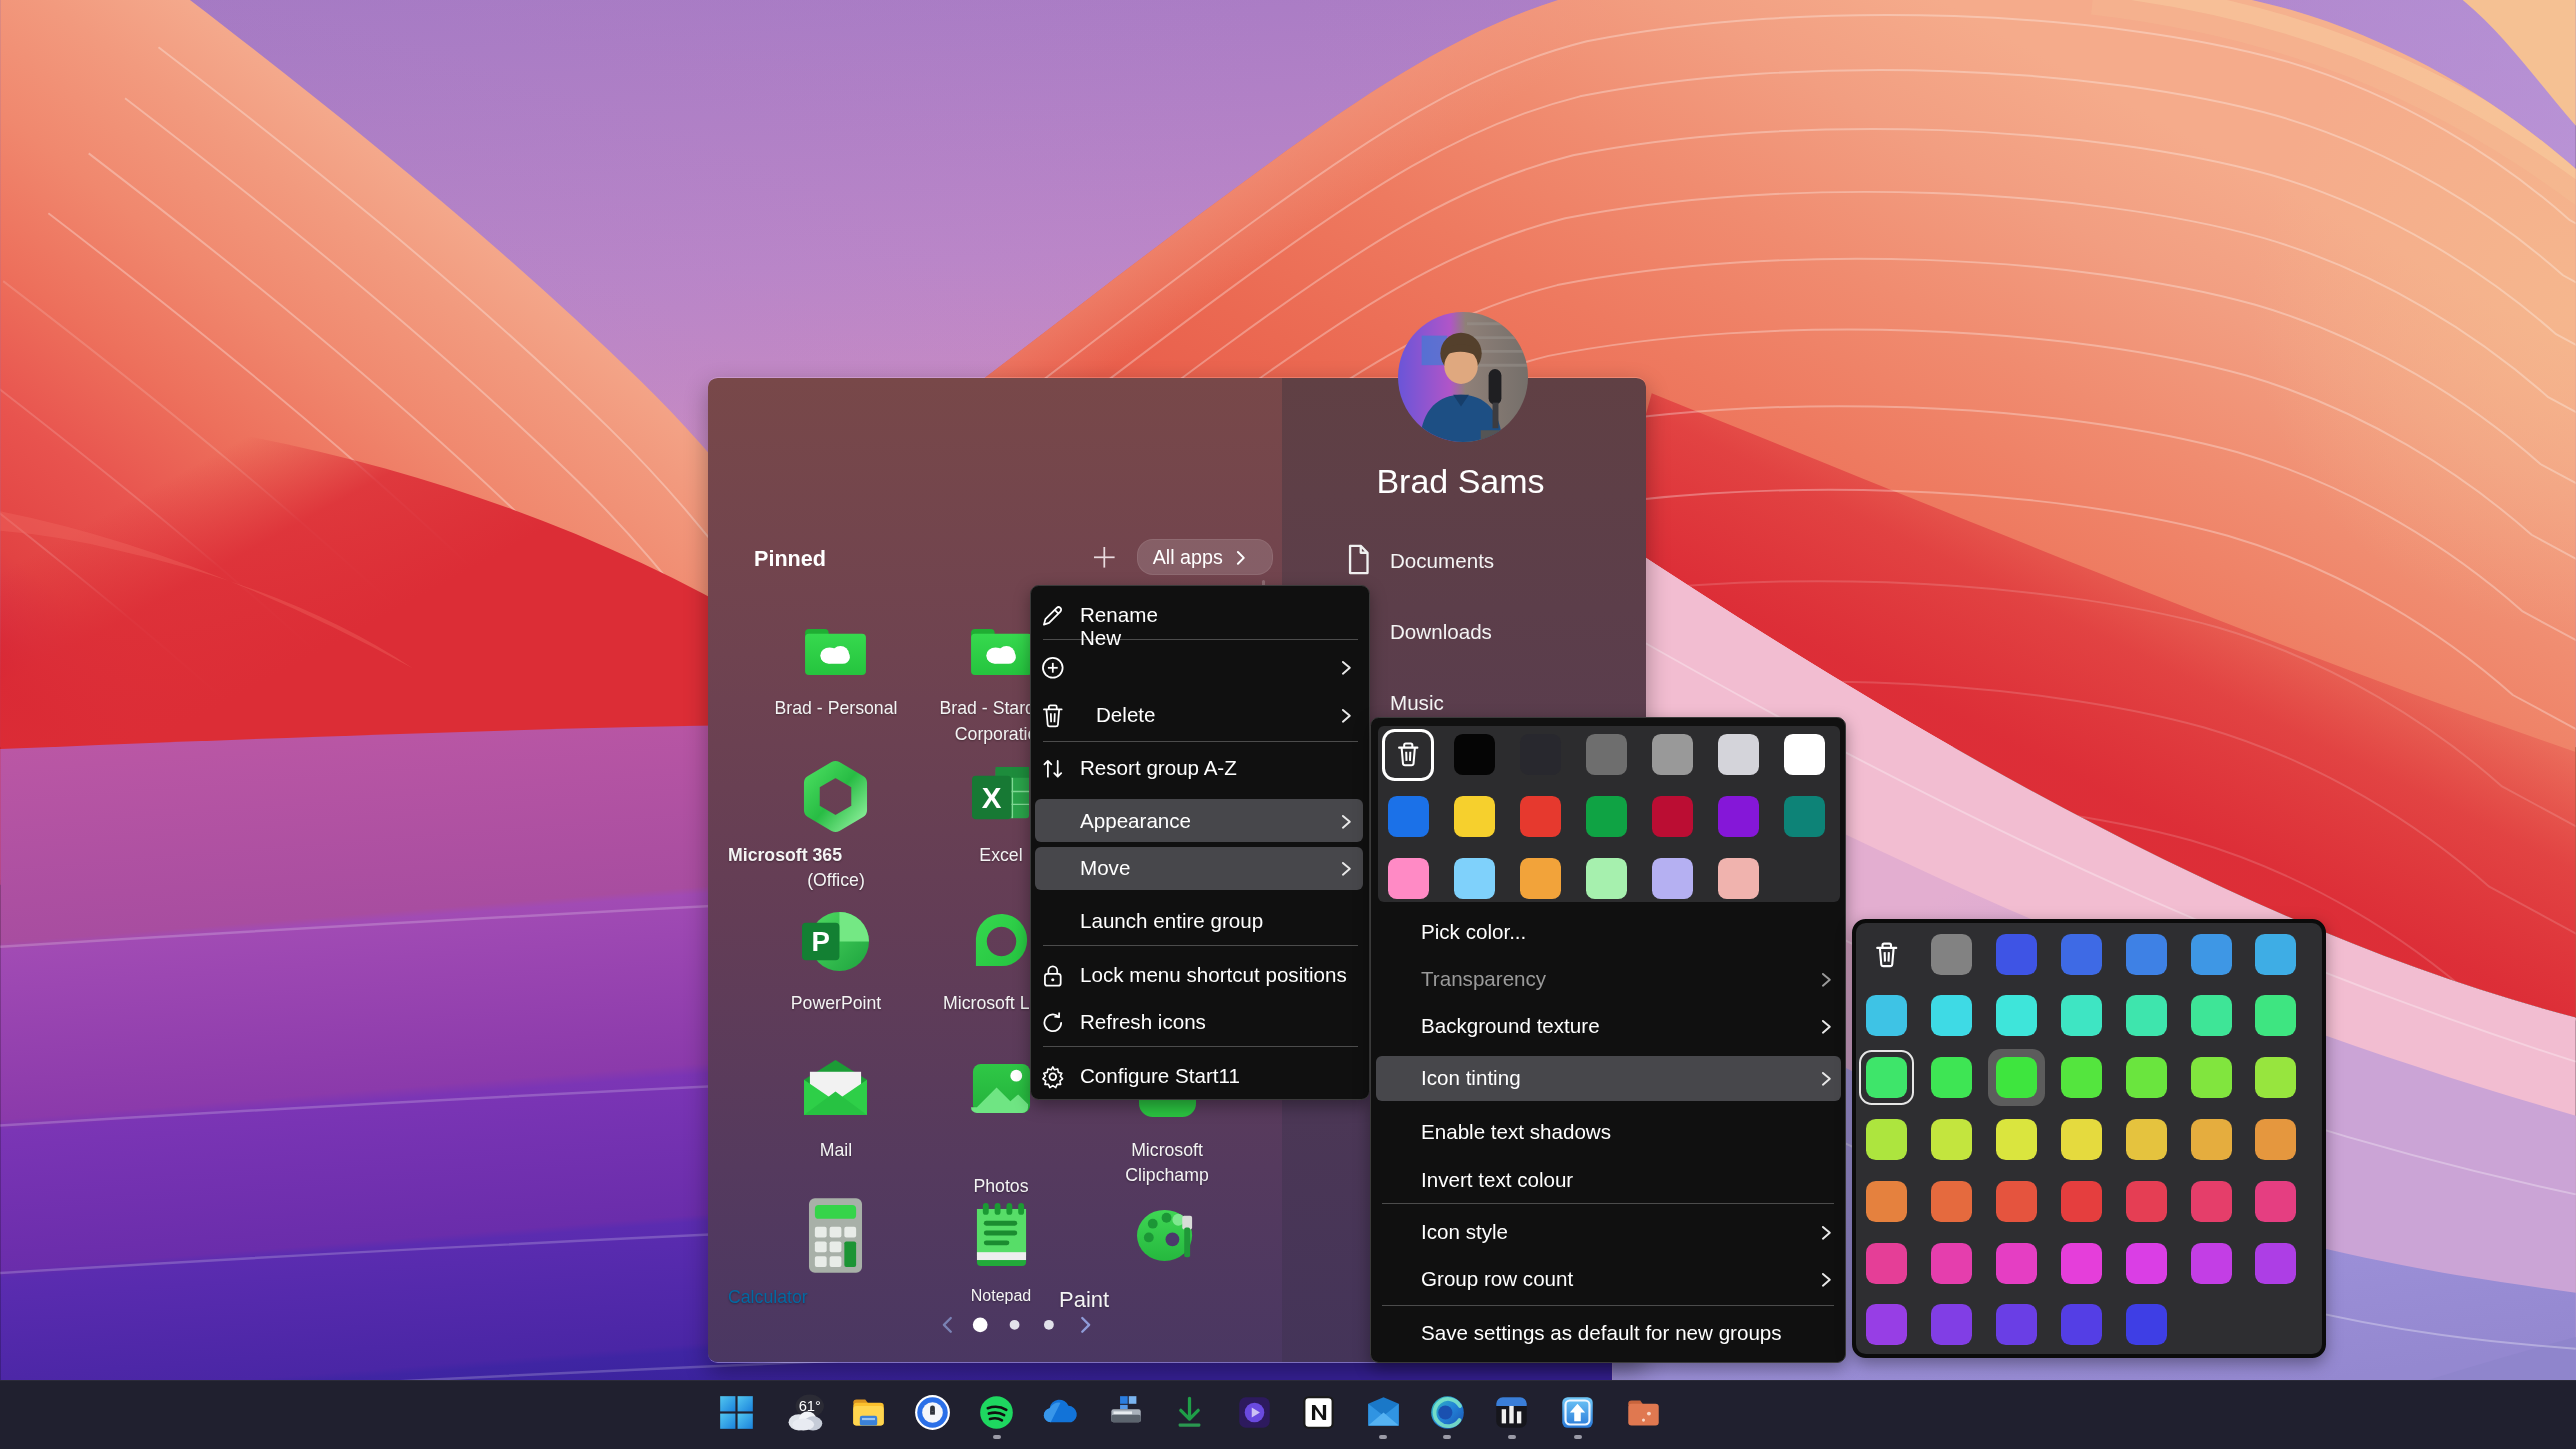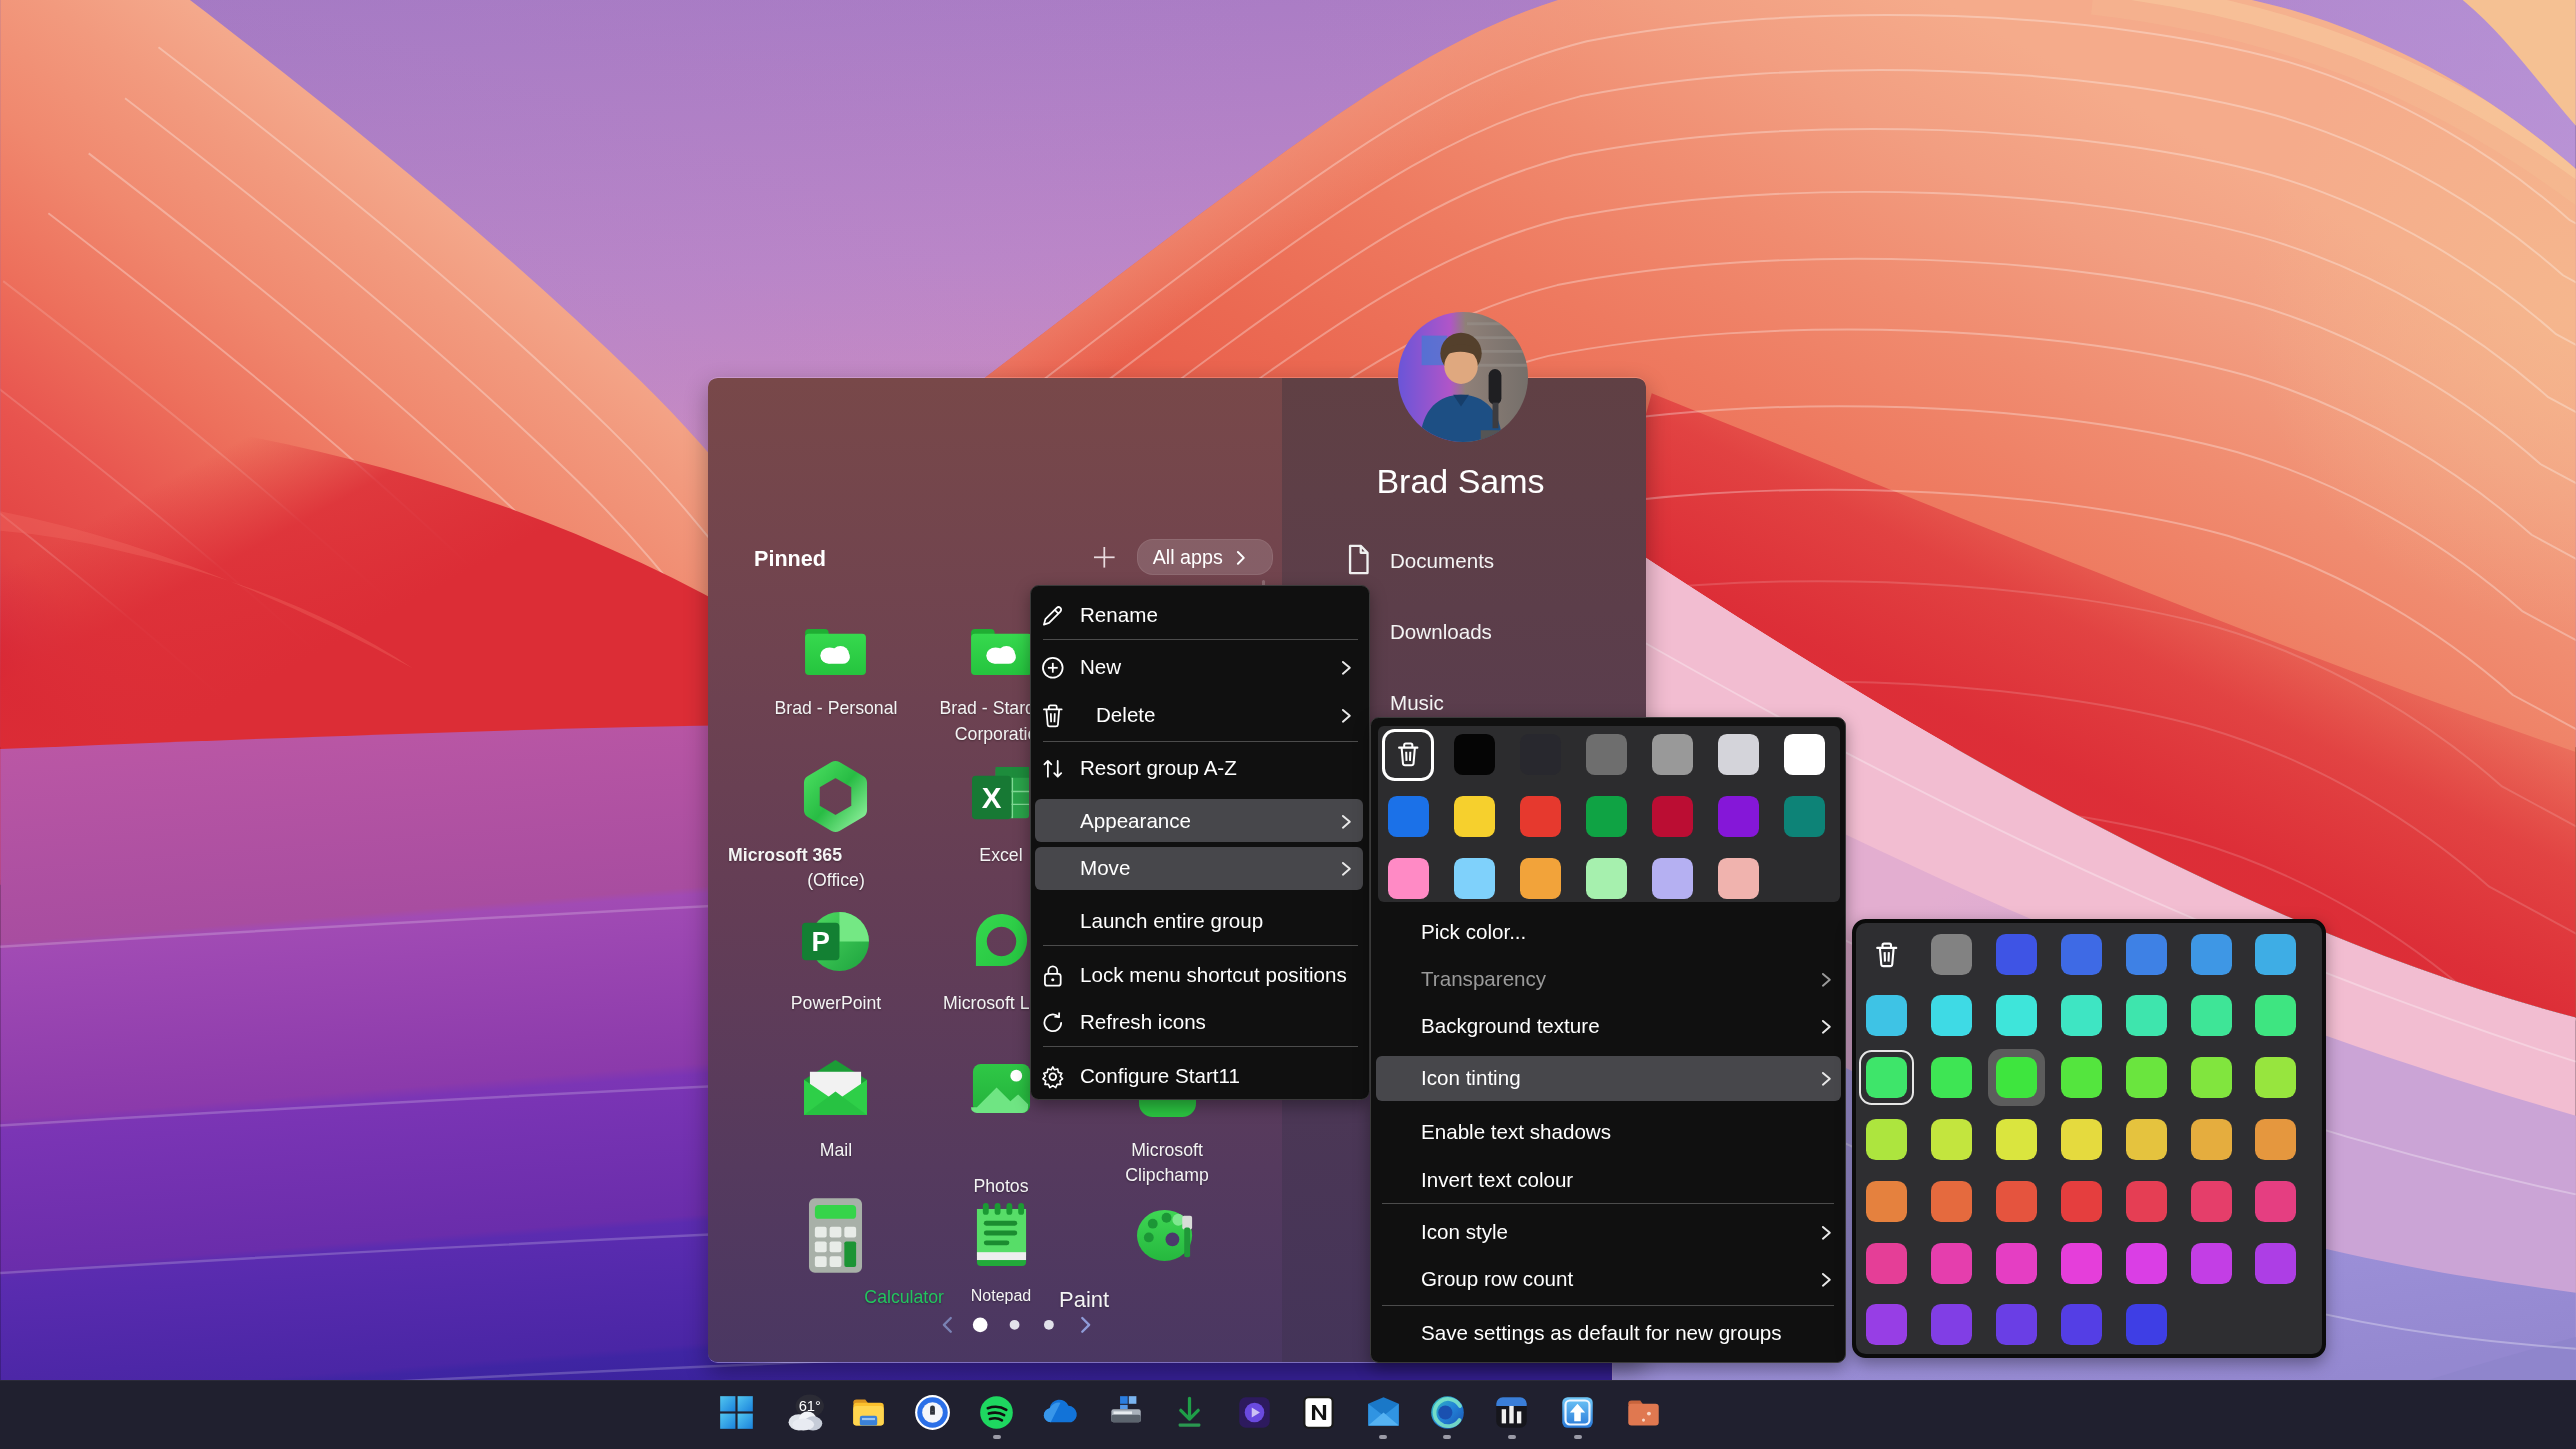--- a/index.html
+++ b/index.html
@@ -373,21 +373,21 @@
   <circle cx="38" cy="36" r="7" fill="#4b3a6b"></circle>
   <g fill="#1c9636">
     <circle cx="18" cy="20" r="5"></circle>
         <circle cx="32" cy="14" r="5"></circle>
         <circle cx="14" cy="34" r="5"></circle>
   </g>
   <circle cx="44" cy="16" r="6" fill="#7fe88f"></circle>
   <rect x="48" y="12" width="10" height="14" rx="2" fill="#d8dcd8"></rect>
   <rect x="50" y="24" width="6" height="30" rx="2" fill="#1f9838"></rect>
 </svg>
-<div class="abs" style="left:728px; top:1287px; width:216px; text-align:right;font-size:17.7px; color:#22c55e; text-shadow:0 1px 2px rgba(0,0,0,0.35);">Calculator</div>
+<div class="abs" style="left:728px; top:1287px; width:216px; text-align:left;font-size:17.7px; color:#0369a1; text-shadow:0 1px 2px rgba(0,0,0,0.35);">Calculator</div>
 <div class="abs" style="left:893px; top:1287px; width:216px; text-align:center;font-size:16px; color:#f4f4f4; text-shadow:0 1px 2px rgba(0,0,0,0.35);">Notepad</div>
 <div class="abs" style="left:1059px; top:1287px; width:216px; font-size:22px; color:#f4f4f4; text-shadow:0 1px 2px rgba(0,0,0,0.35);">Paint</div>
 
 <svg class="abs" style="left:939px; top:1315px;" width="157" height="19.7" viewBox="0 0 160 20">
   <path d="M 12,3 L 5,10 L 12,17" fill="none" stroke="#7a82b4" stroke-width="2.4" stroke-linecap="round" stroke-linejoin="round"></path>
   <circle cx="42" cy="10" r="7.5" fill="#ffffff"></circle>
   <circle cx="77" cy="10" r="5" fill="#e2e2ea"></circle>
   <circle cx="112" cy="10" r="5" fill="#e2e2ea"></circle>
   <path d="M 146,3 L 153,10 L 146,17" fill="none" stroke="#8f9bd8" stroke-width="2.4" stroke-linecap="round" stroke-linejoin="round"></path>
 </svg>
@@ -437,21 +437,21 @@
 <svg class="abs" style="left:1040px; top:603px;" width="25.6" height="25.6" viewBox="0 0 26 26">
   <path d="M 4,22 L 5.5,16.5 L 17,5 a2.6,2.6 0 0 1 3.7,3.7 L 9.2,20.2 Z M 15,7 l 4,4" fill="none" stroke="#fff" stroke-width="1.8" stroke-linejoin="round"></path>
 </svg>
     <div class="abs" style="left:1080px; top:603px; font-size:20.6px; color:#ffffff;">Rename</div>
 <div class="abs" style="left:1043px; top:639px; width:315px; height:1px; background:#4c4c4c;"></div>
 <svg class="abs" style="left:1040px; top:655px;" width="25.6" height="25.6" viewBox="0 0 26 26">
   <circle cx="13" cy="13" r="10" fill="none" stroke="#fff" stroke-width="1.8"></circle>
   <line x1="13" y1="8" x2="13" y2="18" stroke="#fff" stroke-width="1.8"></line>
   <line x1="8" y1="13" x2="18" y2="13" stroke="#fff" stroke-width="1.8"></line>
 </svg>
-    <div class="abs" style="left:1080px; top:655px; font-size:20.6px; color:#ffffff;">New</div>
+    <div class="abs" style="left:1080px; top:626px; font-size:20.6px; color:#ffffff;">New</div>
     <svg class="abs" style="left:1339px; top:658px;" width="15.7" height="19.7" viewBox="0 0 16 20">
   <path d="M 4,4 L 11,10 L 4,16" fill="none" stroke="#e8e8e8" stroke-width="2" stroke-linecap="round" stroke-linejoin="round"></path>
 </svg>
 <svg class="abs" style="left:1040px; top:703px;" width="25.6" height="25.6" viewBox="0 0 26 26">
   <path d="M 4,6.5 L 22,6.5 M 9,6 L 9,4 a1.5,1.5 0 0 1 1.5,-1.5 l 5,0 A1.5,1.5 0 0 1 17,4 l 0,2" fill="none" stroke="#fff" stroke-width="1.8" stroke-linecap="round"></path>
   <path d="M 6.5,6.5 L 7.8,22 a2,2 0 0 0 2,1.8 l 6.4,0 a2,2 0 0 0 2,-1.8 L 19.5,6.5" fill="none" stroke="#fff" stroke-width="1.8"></path>
   <line x1="11" y1="10.5" x2="11.3" y2="19.5" stroke="#fff" stroke-width="1.8"></line>
   <line x1="15" y1="10.5" x2="14.7" y2="19.5" stroke="#fff" stroke-width="1.8"></line>
 </svg>
     <div class="abs" style="left:1080px; top:703px; font-size:20.6px; color:#ffffff;margin-left:16px;">Delete</div>

